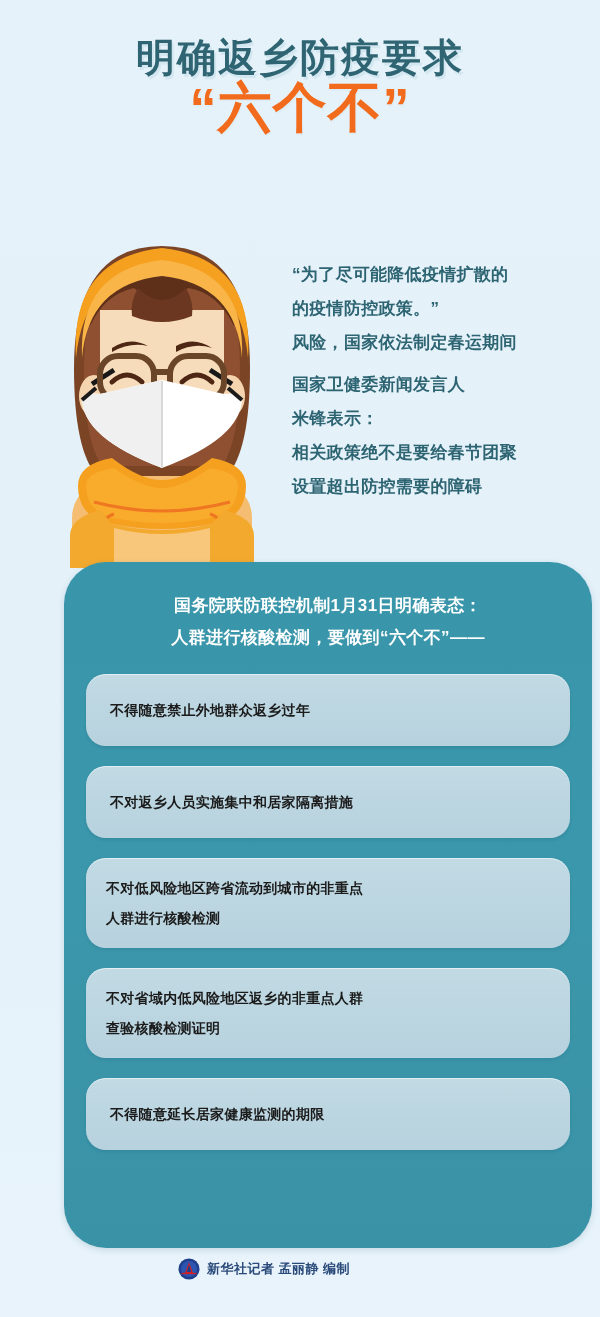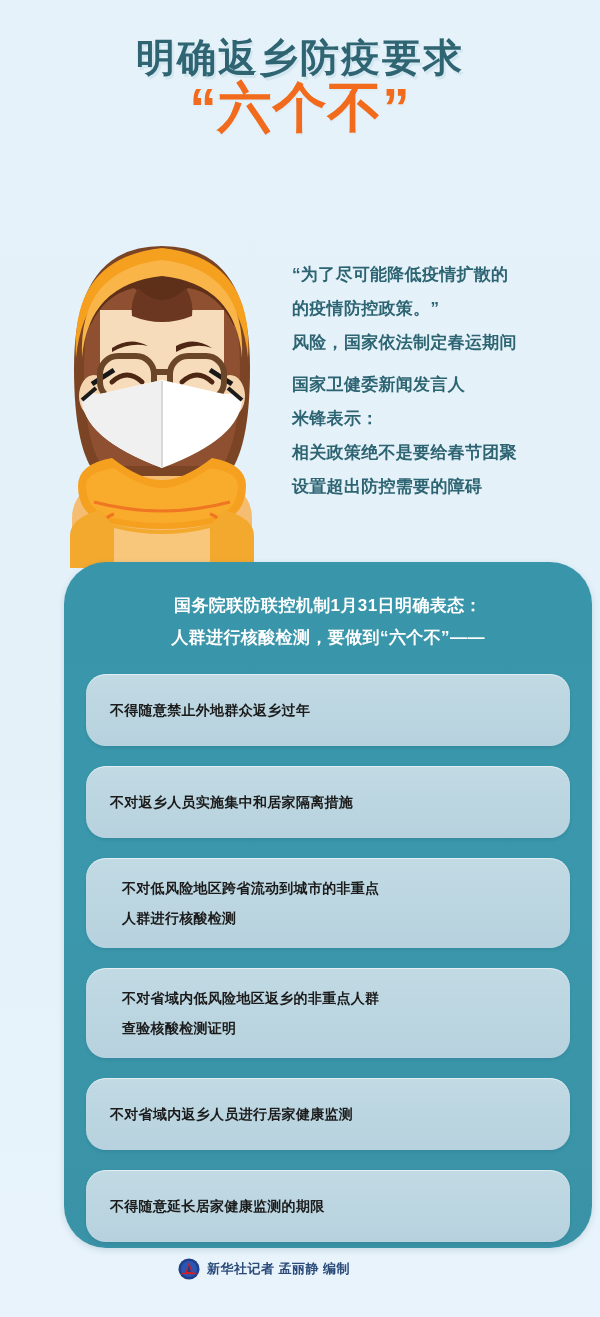--- a/index.html
+++ b/index.html
@@ -50,21 +50,21 @@
     color:#ffffff; font-size:17px; font-weight:bold;
     line-height:32px; letter-spacing:.4px; text-align:center;
   }
   .panel-head .ln { white-space:nowrap; }
 
   .pill-list { padding:16px 22px 0 22px; }
   .pill {
     background:linear-gradient(180deg,#c1dae4 0%,#b7d2de 100%);
     border-radius:20px;
     margin-bottom:20px;
-    padding:15px 36px;
+    padding:15px 20px;
     box-shadow:0 2px 3px rgba(30,90,110,.16), inset 0 1px 0 rgba(255,255,255,.55);
   }
   .pill-text {
     color:#1b1b1b; font-size:14px; font-weight:bold;
     line-height:30px; letter-spacing:.3px;
   }
   .pill-text .ln { white-space:nowrap; display:block; }
   .pill.one-line { padding:21px 24px; }
 
   
@@ -176,25 +176,20 @@
         </div>
       </div>
 
       <div class="pill">
         <div class="pill-text">
           <span class="ln">不对省域内低风险地区返乡的非重点人群</span>
           <span class="ln">查验核酸检测证明</span>
         </div>
       </div>
 
-      <div class="pill one-line">
-        <div class="pill-text">
-          <span class="ln">不对省域内返乡人员进行居家健康监测</span>
-        </div>
-      </div>
 
       <div class="pill one-line">
         <div class="pill-text">
           <span class="ln">不得随意延长居家健康监测的期限</span>
         </div>
       </div>
 
     </div>
   </div>
 

